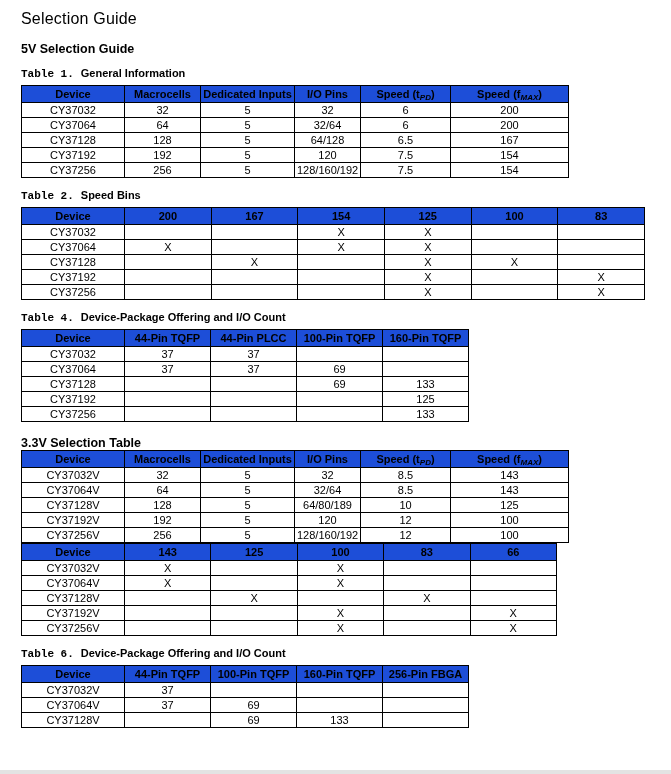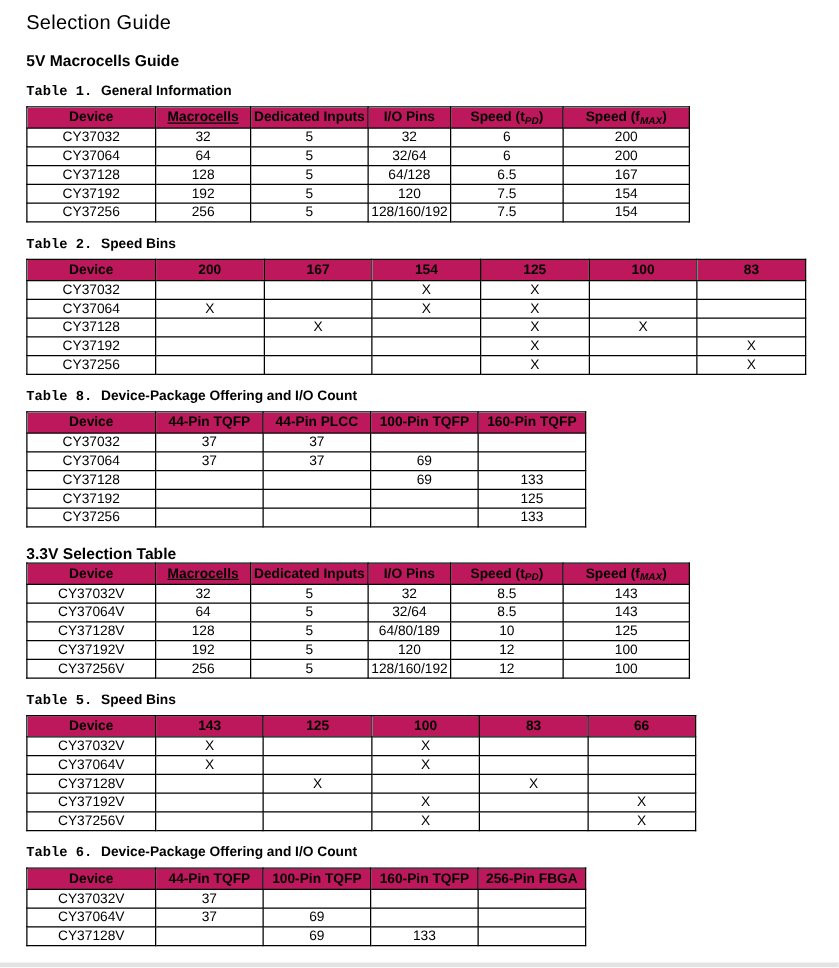--- a/index.html
+++ b/index.html
@@ -35,38 +35,38 @@
     border:1px solid #000;
     font-size:11px;
     text-align:center;
     padding:0 2px;
     line-height:1.15;
     overflow:hidden;
     white-space:nowrap;
   }
   .tbl th {
     height:17px;
-    background:#be185d;
+    background:#1d4ed8;
     font-weight:bold;
   }
   .tbl td { height:15px; font-weight:normal; }
   .tbl sub {
     font-size:8px;
     font-weight:bold;
     vertical-align:baseline;
     position:relative; top:2px;font-style:italic;
   }
   
   .t-a { width:530px; }
   .t-a th:nth-child(1){ width:103px; }
-  .t-a th:nth-child(2){ width:76px;text-decoration:underline; }
+  .t-a th:nth-child(2){ width:76px; }
   .t-a th:nth-child(3){ width:94px; }
   .t-a th:nth-child(4){ width:66px; }
   .t-a th:nth-child(5){ width:90px; }
-  .t-a th:nth-child(6){ width:101px; }
+  .t-a th:nth-child(6){ width:118px; }
   
   .t-b { width:624px; }
   .t-b th:nth-child(1){ width:103px; }
   
   .t-c { width:448px; }
   .t-c th:nth-child(1){ width:103px; }
   
   .t-d { width:536px; }
   .t-d th:nth-child(1){ width:103px; }
   .page-edge {
@@ -76,21 +76,21 @@
   }
 </style>
 </head>
 <body>
 
 <div class="content">
 
   <h1 class="page-title">Selection Guide</h1>
 
   <section>
-    <h2 class="section-heading">5V Macrocells Guide</h2>
+    <h2 class="section-heading">5V Selection Guide</h2>
 
     <p class="caption">
       <span class="cap-num">Table 1.</span><span>General Information</span>
     </p>
     <table class="tbl t-a">
         <thead>
           <tr>
             <th>Device</th>
             <th>Macrocells</th>
             <th>Dedicated Inputs</th>
@@ -201,21 +201,21 @@
             <td></td>
             <td></td>
             <td>X</td>
             <td></td>
             <td>X</td>
           </tr>
         </tbody>
       </table>
 
     <p class="caption">
-      <span class="cap-num">Table 8.</span><span>Device-Package Offering and I/O Count</span>
+      <span class="cap-num">Table 4.</span><span>Device-Package Offering and I/O Count</span>
     </p>
     <table class="tbl t-c">
         <thead>
           <tr>
             <th>Device</th>
             <th>44-Pin TQFP</th>
             <th>44-Pin PLCC</th>
             <th>100-Pin TQFP</th>
             <th>160-Pin TQFP</th>
           </tr>
@@ -311,23 +311,20 @@
             <td>CY37256V</td>
             <td>256</td>
             <td>5</td>
             <td>128/160/192</td>
             <td>12</td>
             <td>100</td>
           </tr>
         </tbody>
       </table>
 
-    <p class="caption">
-      <span class="cap-num">Table 5.</span><span>Speed Bins</span>
-    </p>
     <table class="tbl t-d">
         <thead>
           <tr>
             <th>Device</th>
             <th>143</th>
             <th>125</th>
             <th>100</th>
             <th>83</th>
             <th>66</th>
           </tr>

